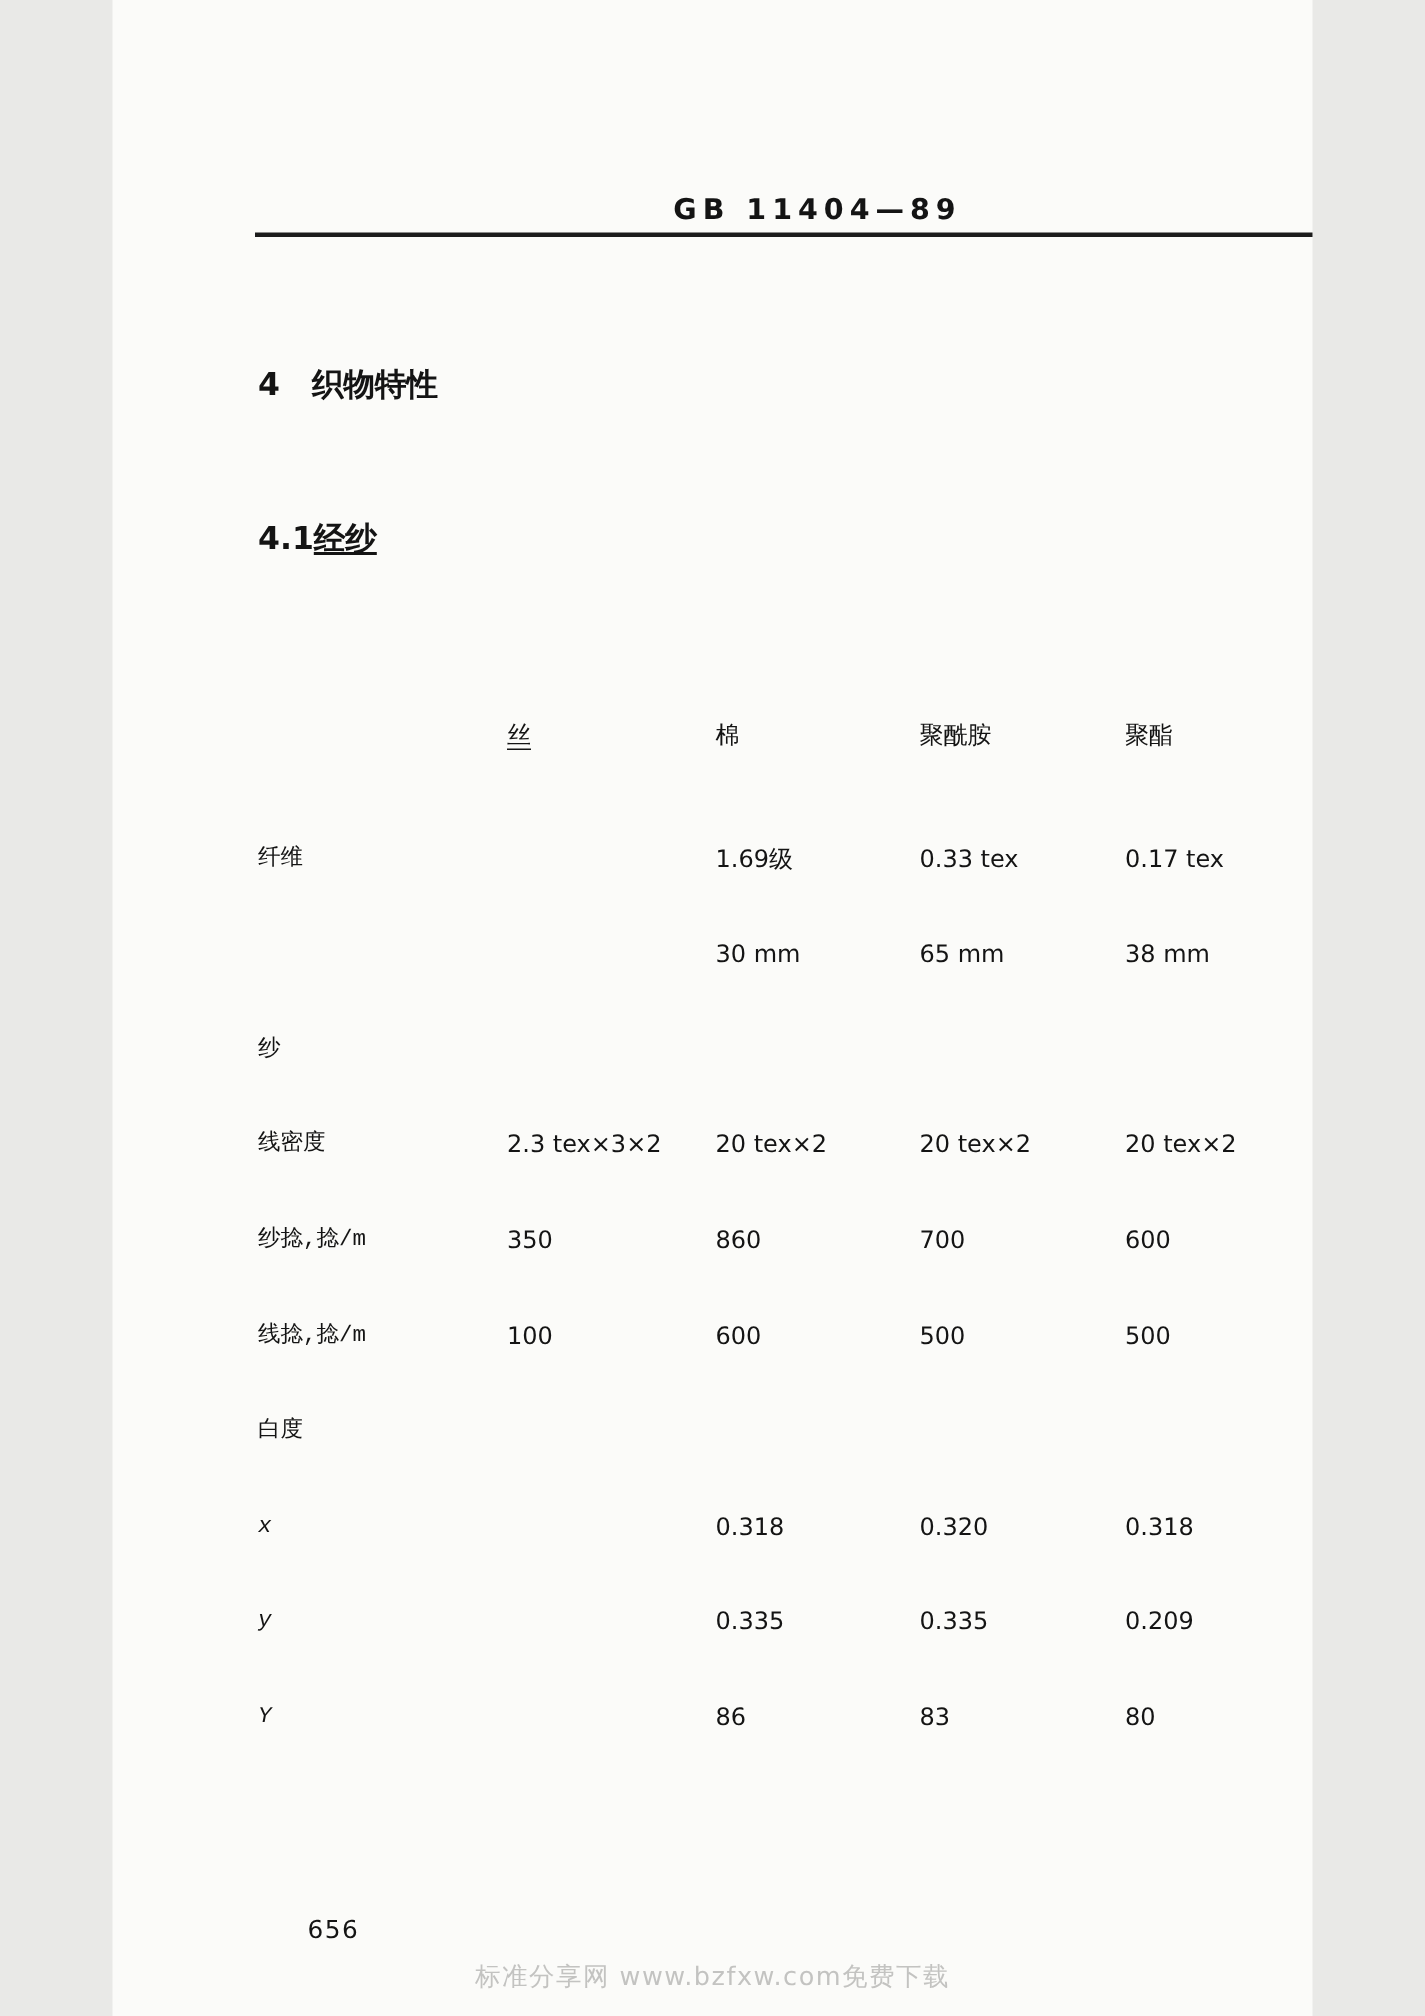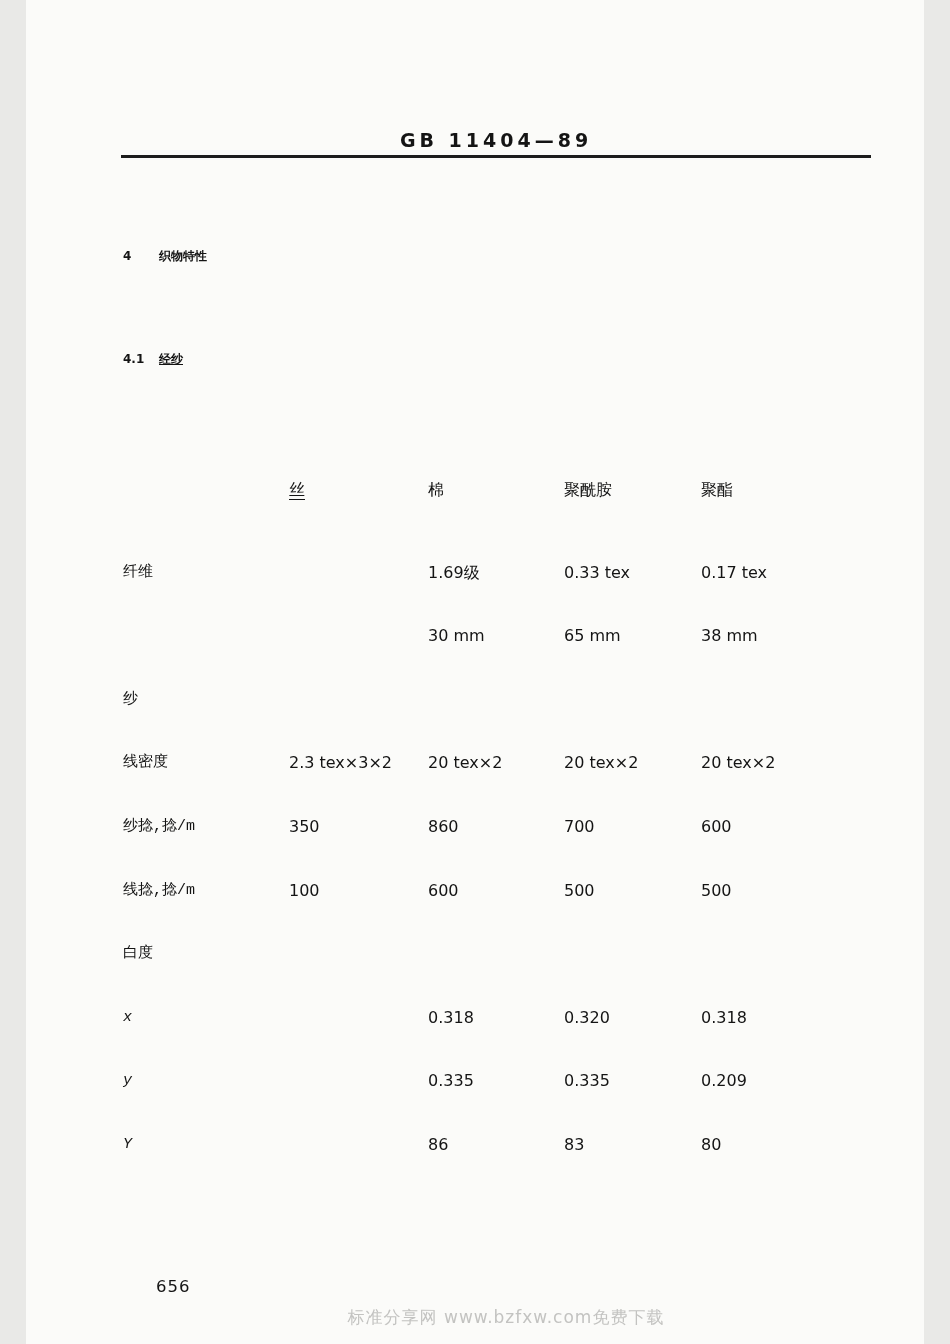--- a/index.html
+++ b/index.html
@@ -1,18 +1,18 @@
 <!DOCTYPE html>
 <html><head>
 <meta charset="utf-8">
 <style>
   html,body{margin:0;padding:0;background:#e9e9e7;}
   .page{
     position:relative;
-    width:898px;height:1344px;
+    width:800px;height:1344px;
     margin:0 auto;
     background:#fbfbf9;
     color:#141414;
     font-family:"DejaVu Sans","Liberation Sans",sans-serif;
     overflow:hidden;
   }
   .doc-header{
     position:absolute;top:129px;left:95px;width:750px;
     text-align:center;font-weight:bold;font-size:19px;letter-spacing:4px;
     font-family:"DejaVu Sans",sans-serif;
@@ -20,21 +20,21 @@
   .rule{
     position:absolute;top:155px;left:95px;width:750px;height:3px;
     background:#1c1c1c;
   }
   .content{
     position:absolute;top:188px;left:97px;width:768px;
     font-size:16.5px;
     white-space:pre-wrap;
   }
   .heading{
-    font-weight:bold;font-size:12px;line-height:22px;
+    font-weight:bold;font-size:21px;line-height:22px;
   }
   .heading .num{display:inline-block;min-width:36px;}
   .h4{margin-top:0;}
   .h41{margin-top:24px;margin-bottom:12px;text-decoration:underline;}
   .trow{
     display:grid;
     grid-template-columns:166px 139px 136px 137px 1fr;
     height:25.6px;line-height:25.6px;
     font-size:16px;
   }
@@ -45,21 +45,20 @@
   }
   .uline{text-decoration:underline;text-underline-offset:4px;}
   .page-number{
     position:absolute;left:130px;top:1277px;
     font-size:16.5px;letter-spacing:1px;
   }
   .watermark{
     position:absolute;left:0;top:1306px;width:100%;
     text-align:center;color:#c3c3c1;font-size:17px;letter-spacing:1px;
     font-family:"DejaVu Sans",sans-serif;
-    padding-left:31px;
   }
 </style>
 </head>
 <body>
 
 <div class="page">
 
   <div class="doc-header">GB 11404—89</div>
   <div class="rule"></div>
 

